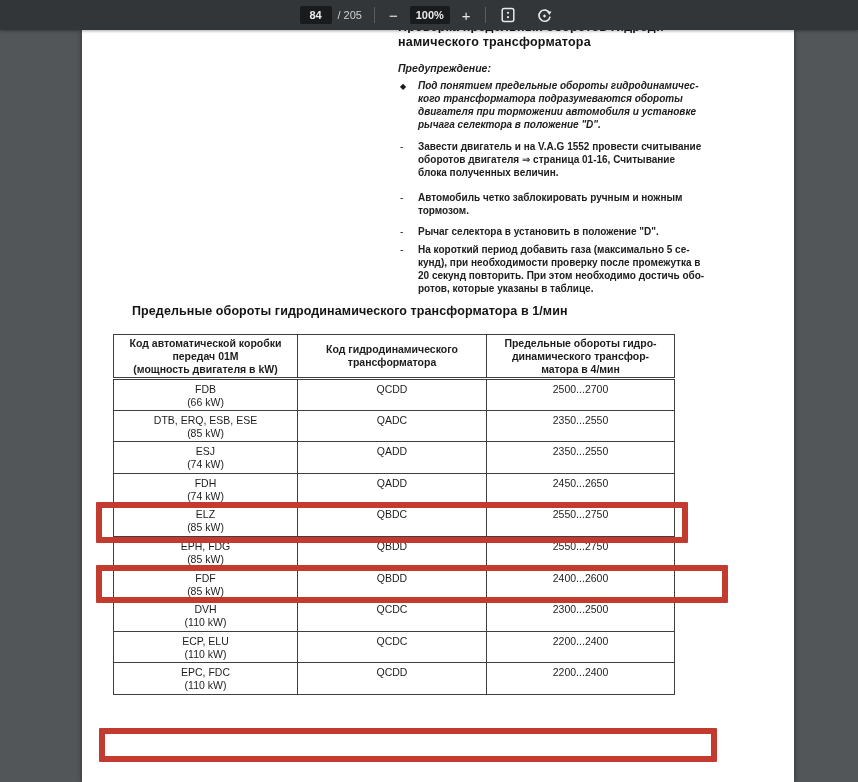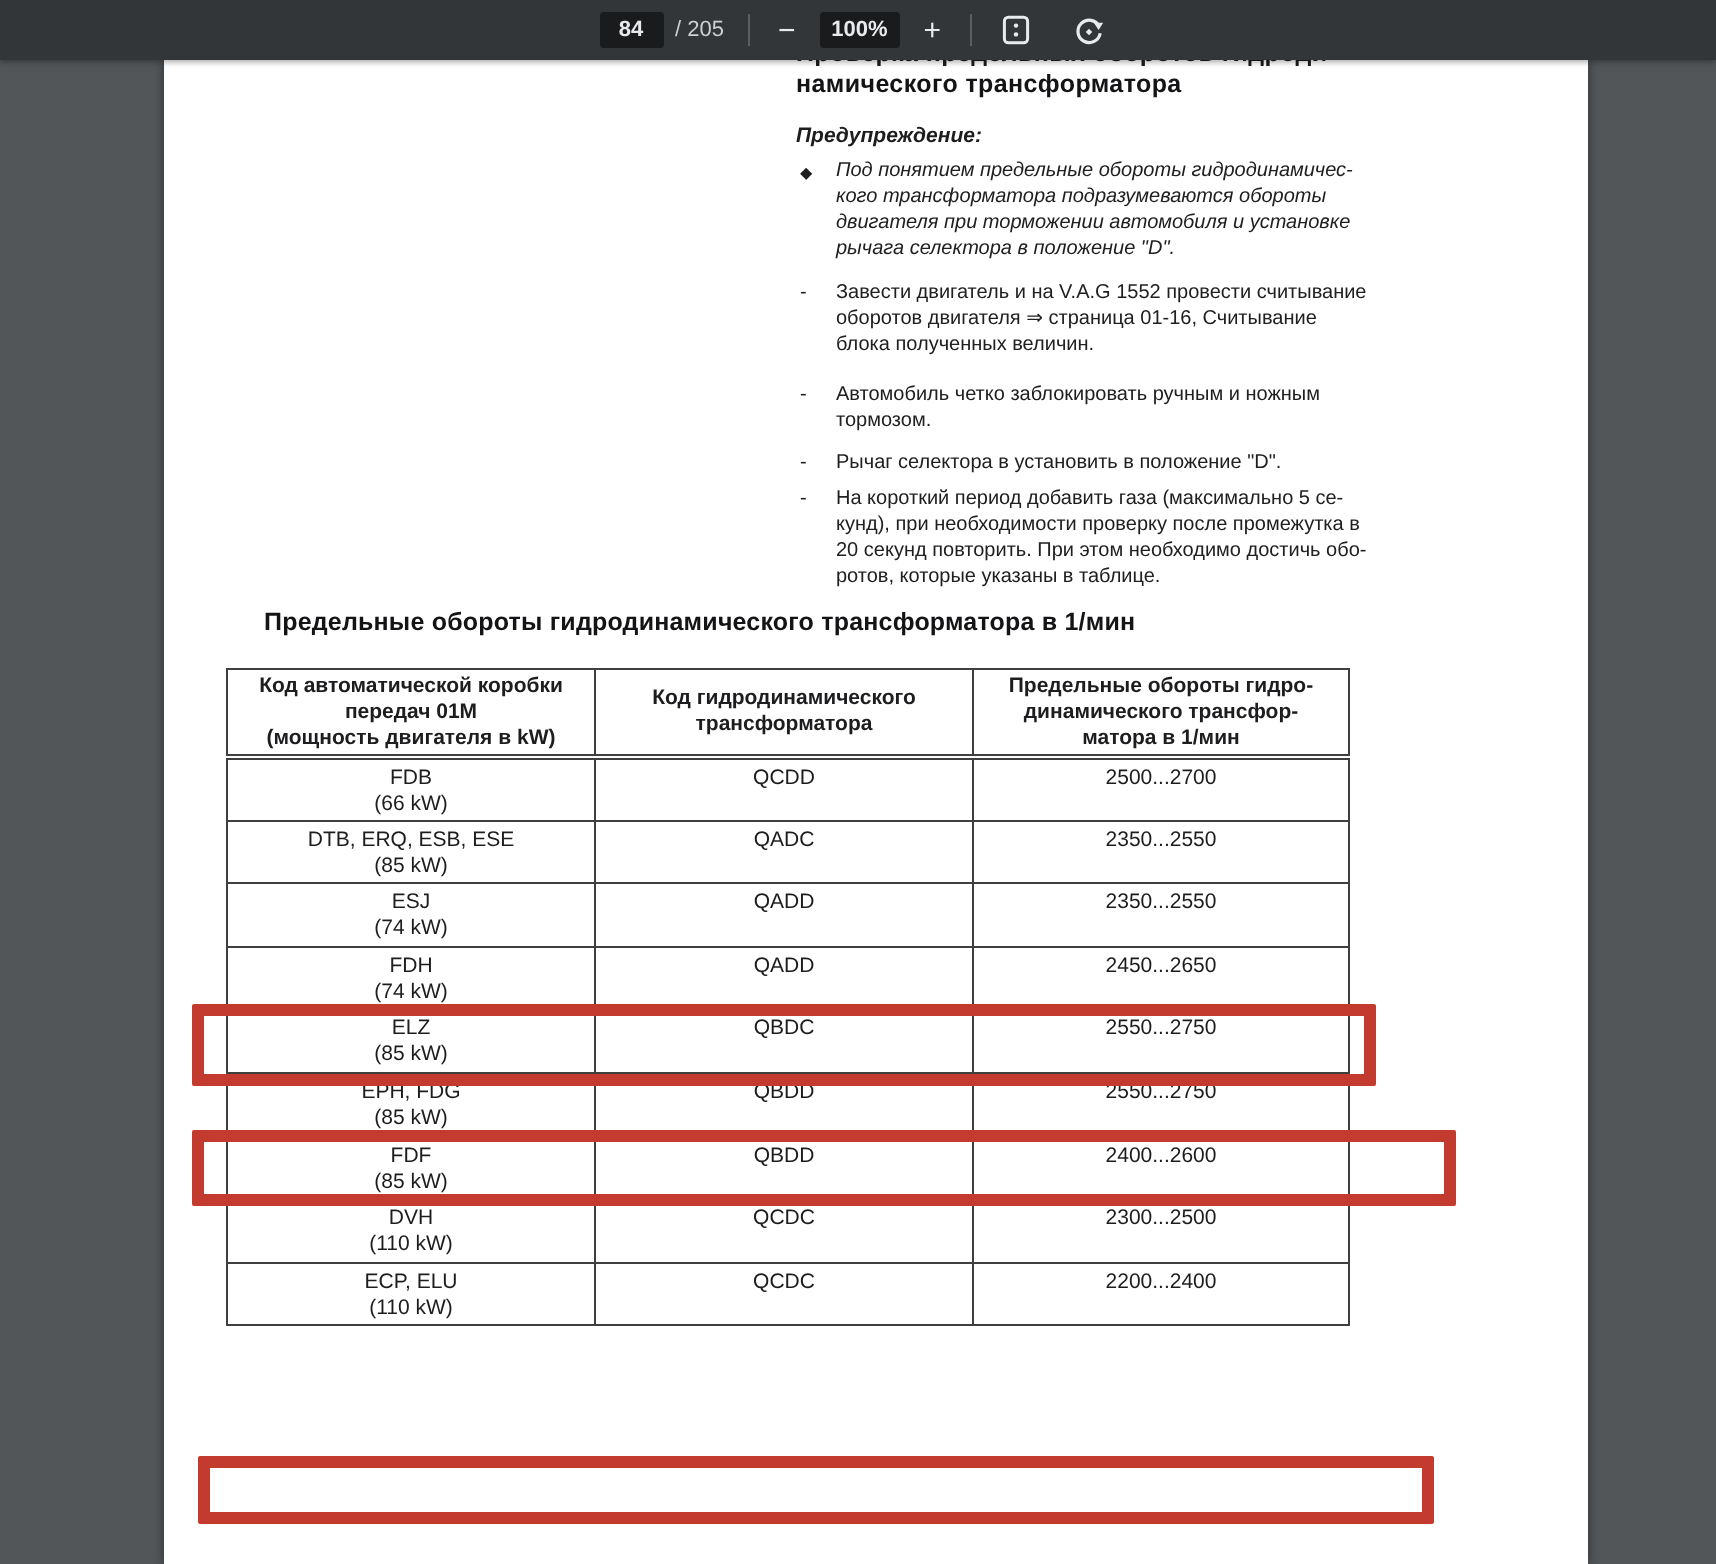--- a/index.html
+++ b/index.html
@@ -53,21 +53,21 @@
     position:absolute; left:316px; top:5px; width:300px;
     font-weight:bold; font-size:12.5px; color:#141416; letter-spacing:.2px;
   }
   .warning-label {
     position:absolute; left:316px; top:32px;
     font-weight:bold; font-style:italic; font-size:10.5px;text-align:center;
   }
   .para { position:absolute; left:318px; display:flex; }
   .para .marker { width:18px; flex:0 0 18px; font-size:10px; line-height:13px; }
   .para .marker.diamond { font-size:8px; line-height:13px; padding-top:1px; }
-  .para .ptext { white-space:pre; font-size:10px; line-height:13px; color:#202022; }
+  .para .ptext { white-space:pre; font-size:10px; line-height:13px; color:#202022;font-weight:bold; }
   .para.italic .ptext, .para.italic .marker { font-style:italic; }
 
   .table-title {
     position:absolute; left:31px; top:274px;
     font-weight:bold; font-size:12.5px; color:#141416; letter-spacing:.1px;padding-left:19px;
   }
 
   table.limits {
     position:absolute; left:31px; top:304px; width:561px;
     border-collapse:collapse; table-layout:fixed;
@@ -174,21 +174,21 @@
         </colgroup>
       <thead>
         <tr>
           <th>Код автоматической коробки
 передач 01M
 (мощность двигателя в kW)</th>
           <th>Код гидродинамического
 трансформатора</th>
           <th>Предельные обороты гидро-
 динамического трансфор-
-матора в 1/мин</th>
+матора в 4/мин</th>
         </tr>
       </thead>
       <tbody id="rows-body">
   <tr>
     <td>FDB
 (66 kW)</td>
     <td>QCDD</td>
     <td>2500...2700</td>
   </tr>
 
@@ -243,20 +243,26 @@
     <td>2300...2500</td>
   </tr>
 
   <tr>
     <td>ECP, ELU
 (110 kW)</td>
     <td>QCDC</td>
     <td>2200...2400</td>
   </tr>
 
+  <tr>
+    <td>EPC, FDC
+(110 kW)</td>
+    <td>QCDD</td>
+    <td>2200...2400</td>
+  </tr>
 </tbody>
     </table>
 
     <div class="hl hl-1"></div>
     <div class="hl hl-2"></div>
     <div class="hl hl-3"></div>
   </div>
 </div>
 
 </body></html>

